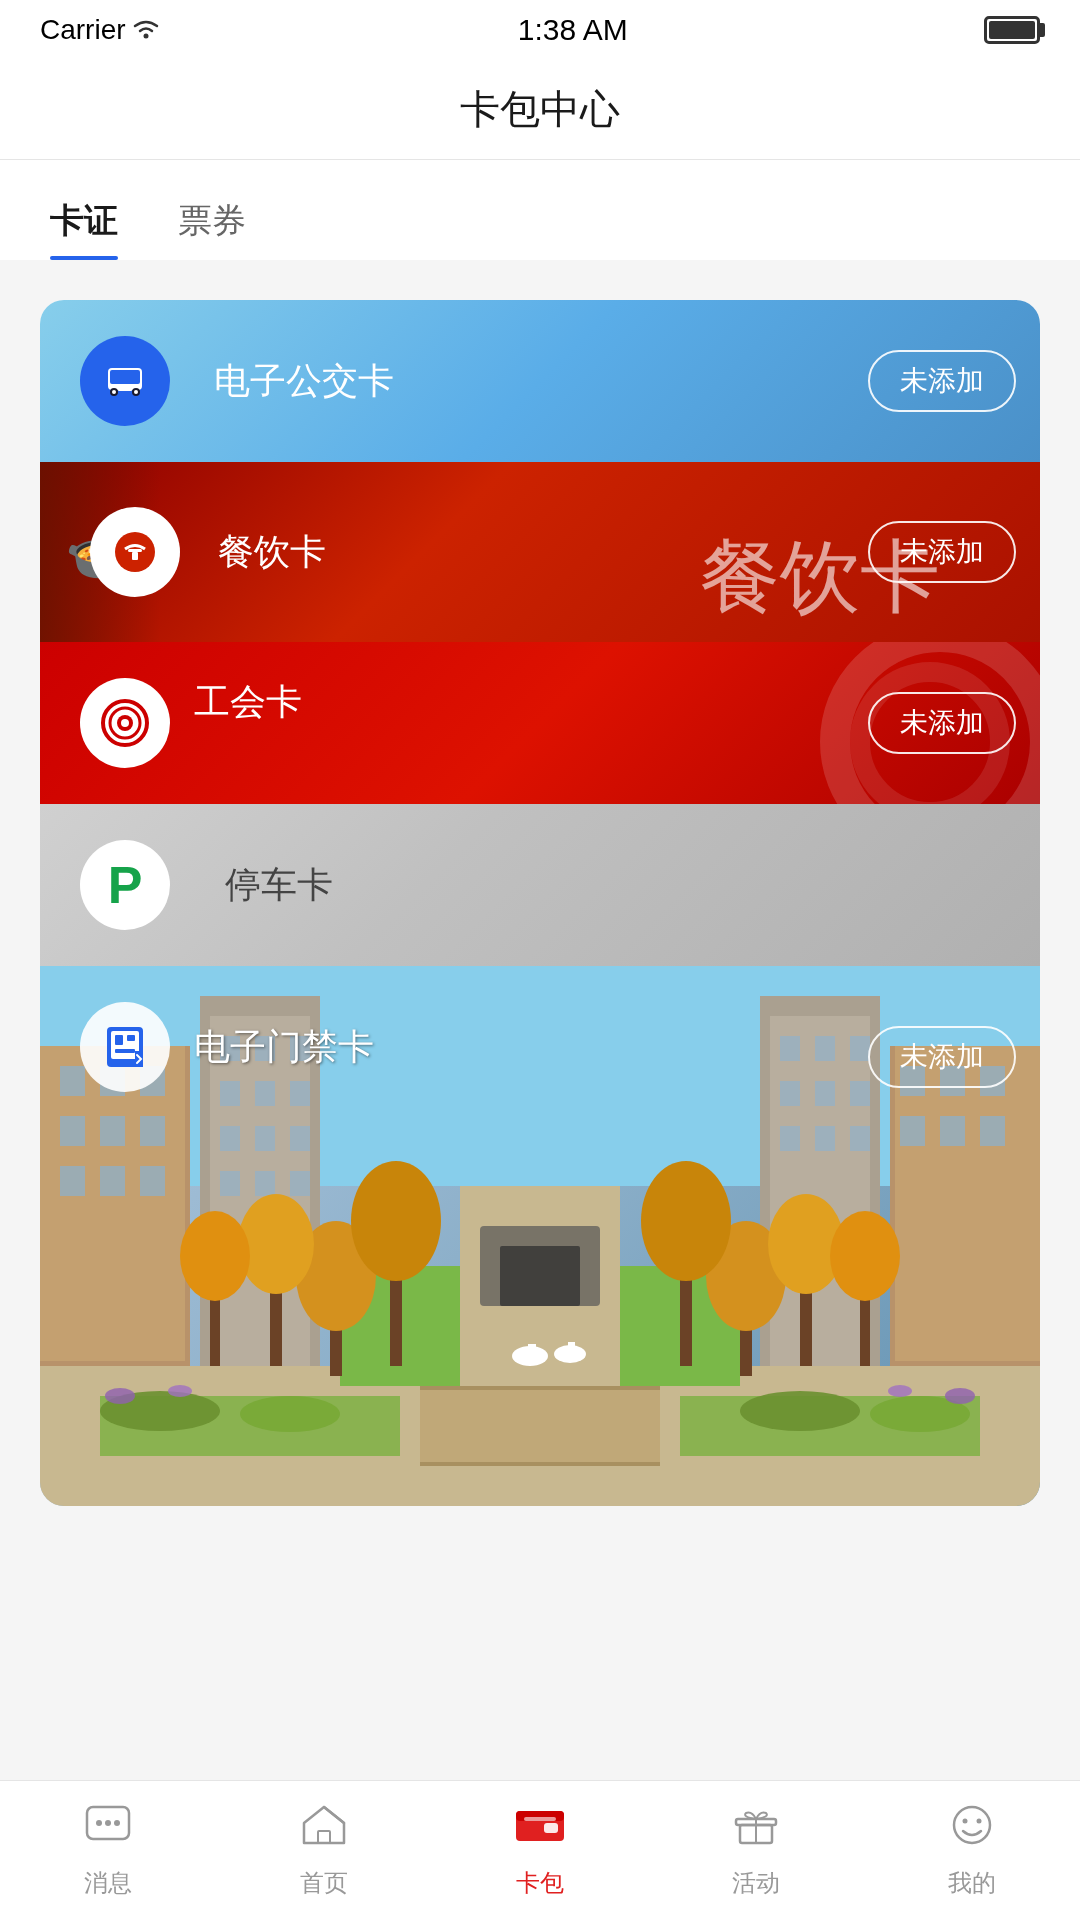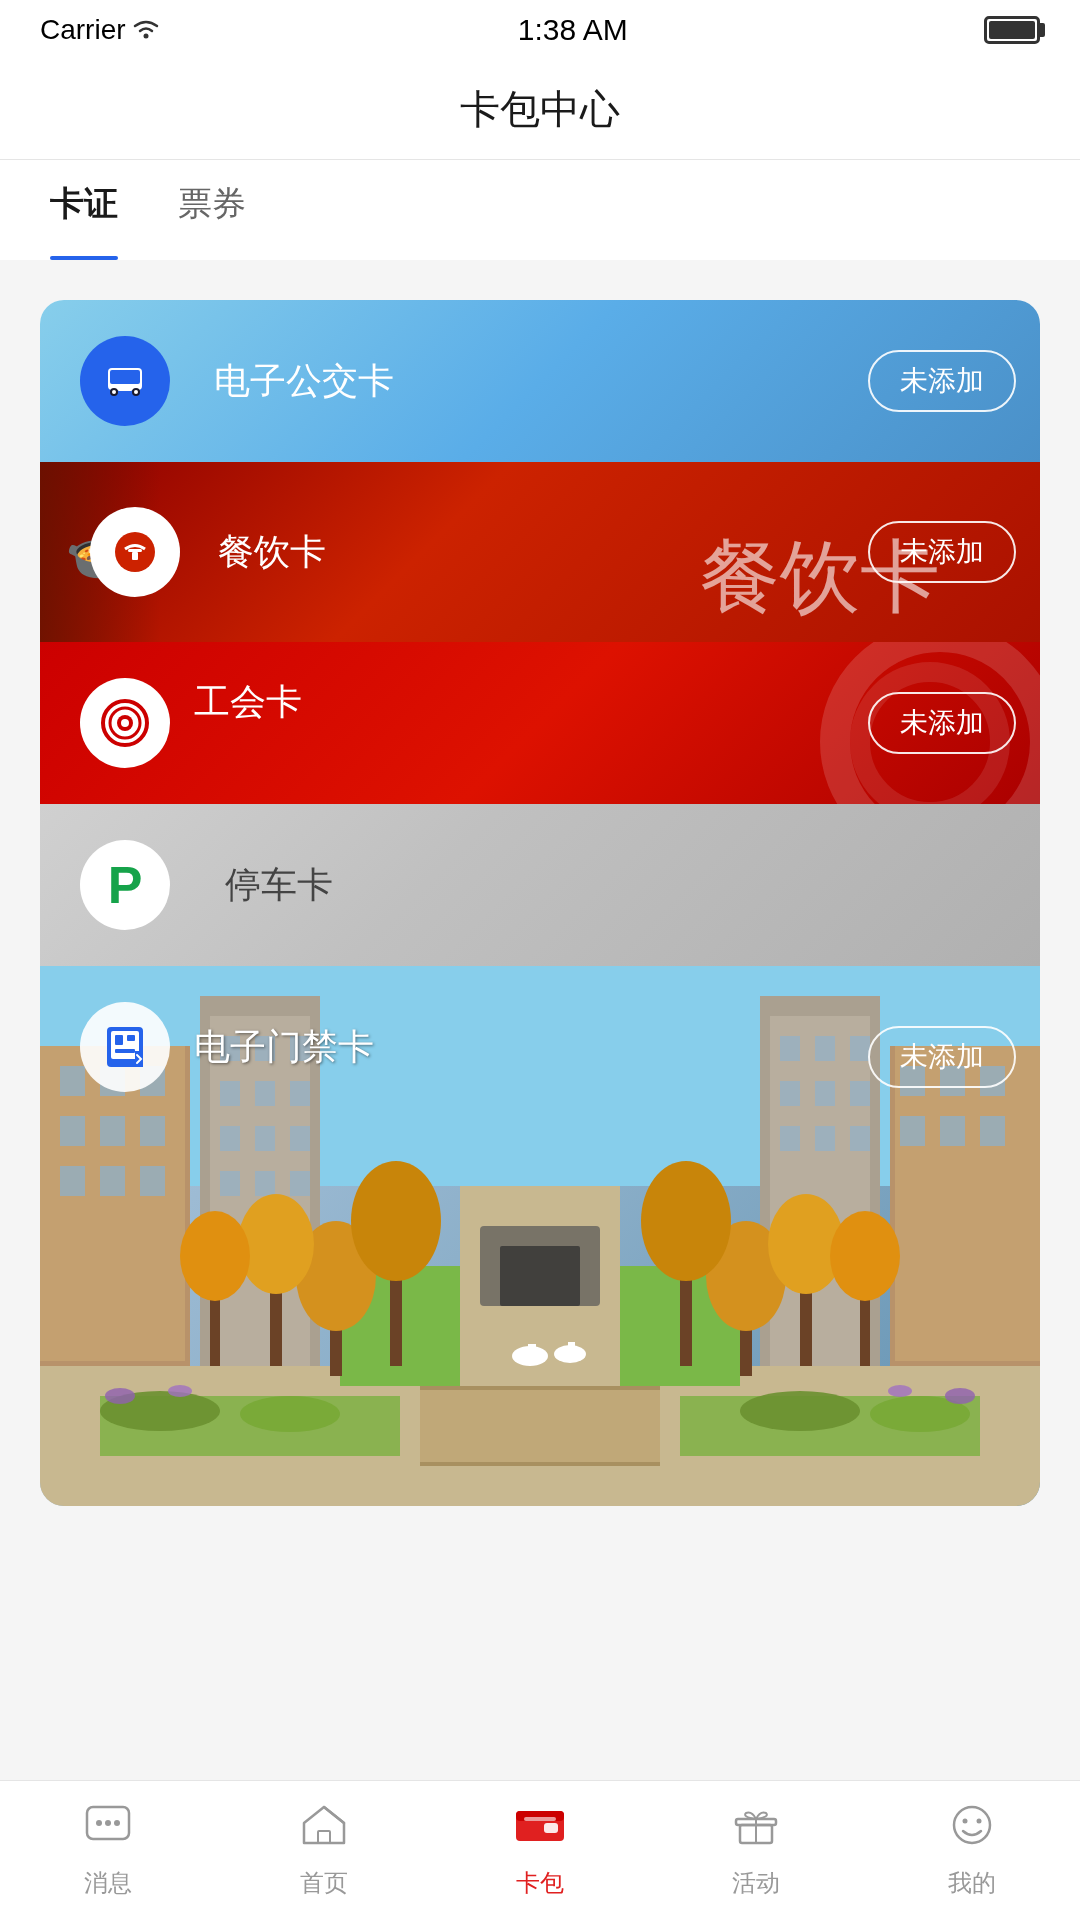--- a/index.html
+++ b/index.html
@@ -89,21 +89,21 @@
       background: #fff;
       display: flex;
       padding: 0 50px;
       gap: 60px;
       height: 100px;
       align-items: flex-end;
       padding-bottom: 0;
     }
     .tab {
       font-size: 34px;
-      padding-bottom: 33px;
+      padding-bottom: 16px;
       cursor: pointer;
       color: #666;
       position: relative;
     }
     .tab.active {
       color: #1a1a1a;
       font-weight: 600;
     }
     .tab.active::after {
       content: '';

